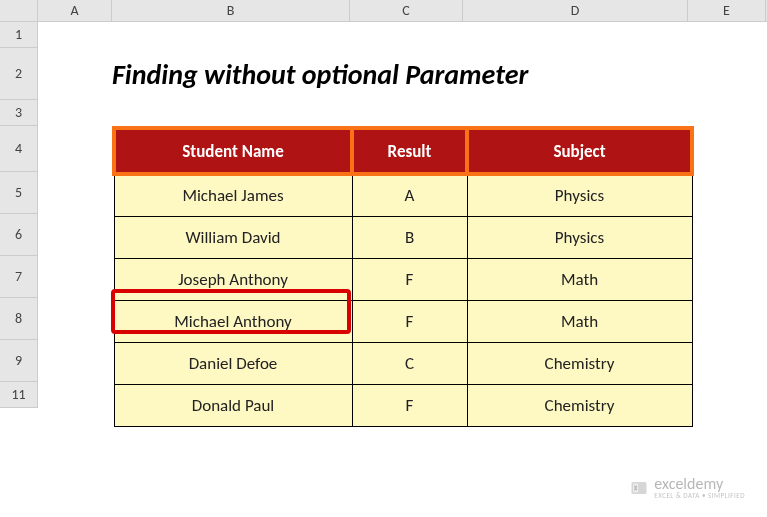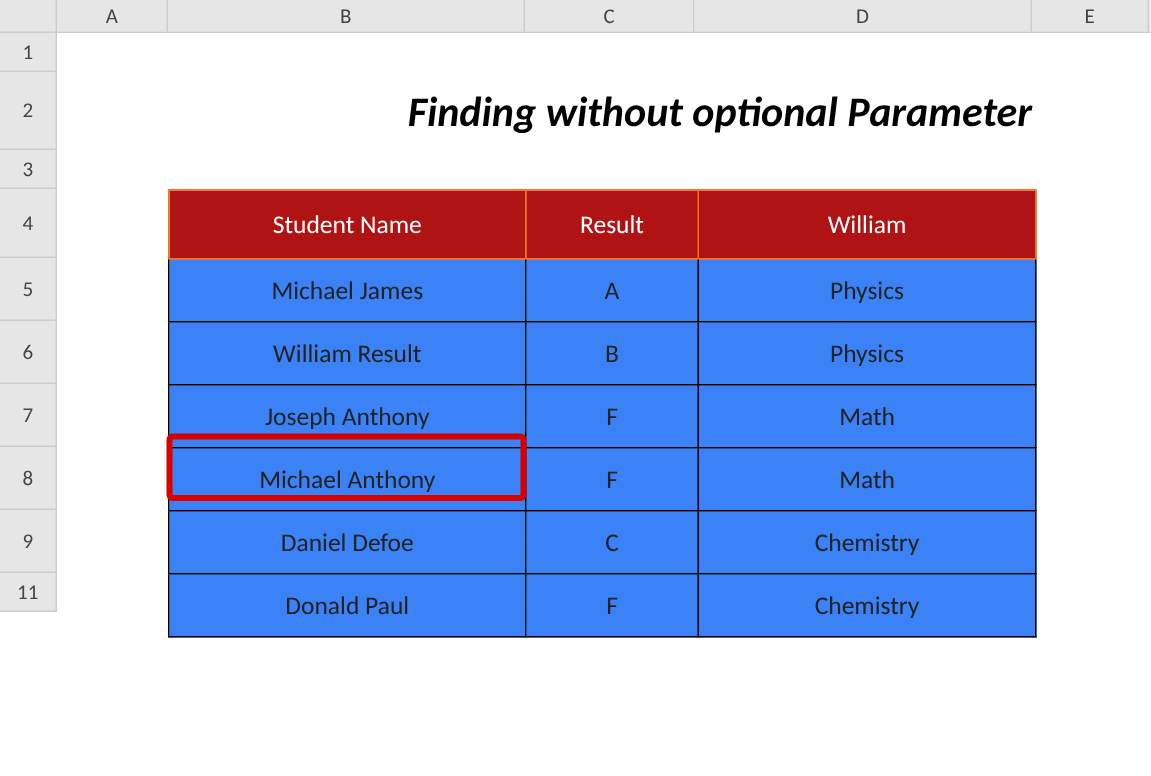--- a/index.html
+++ b/index.html
@@ -82,52 +82,52 @@
       width: 728px;
     }
     .title-row {
       position: absolute;
       left: 74px;
       top: 26px;
       width: 576px;
       height: 52px;
       display: flex;
       align-items: center;
-      justify-content: flex-end;
+      justify-content: flex-start;
     }
     .title-text {
       font-size: 28px;
       font-weight: bold;
       font-style: italic;
       color: #000;
     }
     .data-table {
       position: absolute;
       left: 74px;
       top: 104px;
       border-collapse: collapse;
     }
     .data-table th {
       background: #af1313;
       color: #ffffff;
-      font-weight: normal;
+      font-weight: bold;
       font-size: 17px;
       height: 46px;
-      border: 1px solid #f97316;
+      border: 4px solid #f97316;
       text-align: center;
       vertical-align: middle;
     }
     .data-table td {
       height: 42px;
       border: 1px solid #000;
       text-align: center;
       vertical-align: middle;
       font-size: 17px;
       color: #222;
-      background: #3b82f6;
+      background: #fef9c3;
     }
     .th-b, .td-b { width: 238px; }
     .th-c, .td-c { width: 115px; }
     .th-d, .td-d { width: 225px; }
     .highlight-box {
       position: absolute;
       left: 111px;
       top: 289px;
       width: 240px;
       height: 45px;
@@ -193,31 +193,31 @@
   <div class="content">
     <div class="title-row">
       <span class="title-text">Finding without optional Parameter</span>
     </div>
 
     <table class="data-table">
       <thead>
         <tr>
           <th class="th-b">Student Name</th>
           <th class="th-c">Result</th>
-          <th class="th-d">William</th>
+          <th class="th-d">Subject</th>
         </tr>
       </thead>
       <tbody>
         <tr>
           <td class="td-b">Michael James</td>
           <td class="td-c">A</td>
           <td class="td-d">Physics</td>
         </tr>
         <tr>
-          <td class="td-b">William Result</td>
+          <td class="td-b">William David</td>
           <td class="td-c">B</td>
           <td class="td-d">Physics</td>
         </tr>
         <tr>
           <td class="td-b">Joseph Anthony</td>
           <td class="td-c">F</td>
           <td class="td-d">Math</td>
         </tr>
         <tr>
           <td class="td-b">Michael Anthony</td>
@@ -233,13 +233,24 @@
           <td class="td-b">Donald Paul</td>
           <td class="td-c">F</td>
           <td class="td-d">Chemistry</td>
         </tr>
       </tbody>
     </table>
   </div>
 
   <div class="highlight-box"></div>
 
+  <div class="watermark">
+    <svg class="watermark-icon" viewBox="0 0 24 24">
+      <rect x="2" y="4" width="20" height="16" rx="2" fill="#bbb"></rect>
+      <rect x="4" y="6" width="7" height="12" fill="#ddd"></rect>
+      <path d="M6 9 L9 15 M9 9 L6 15" stroke="#888" stroke-width="1.5"></path>
+    </svg>
+    <div class="watermark-text">
+      <span class="wm-main">exceldemy</span>
+      <span class="wm-sub">EXCEL &amp; DATA • SIMPLIFIED</span>
+    </div>
+  </div>
 </div>
 
 </body></html>

